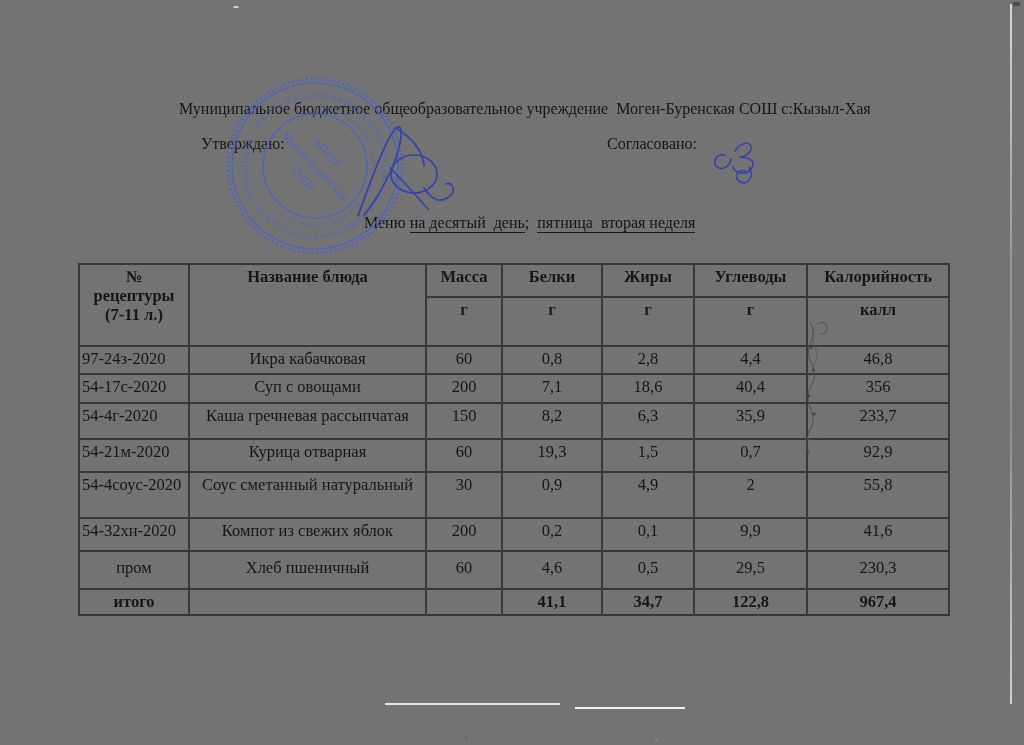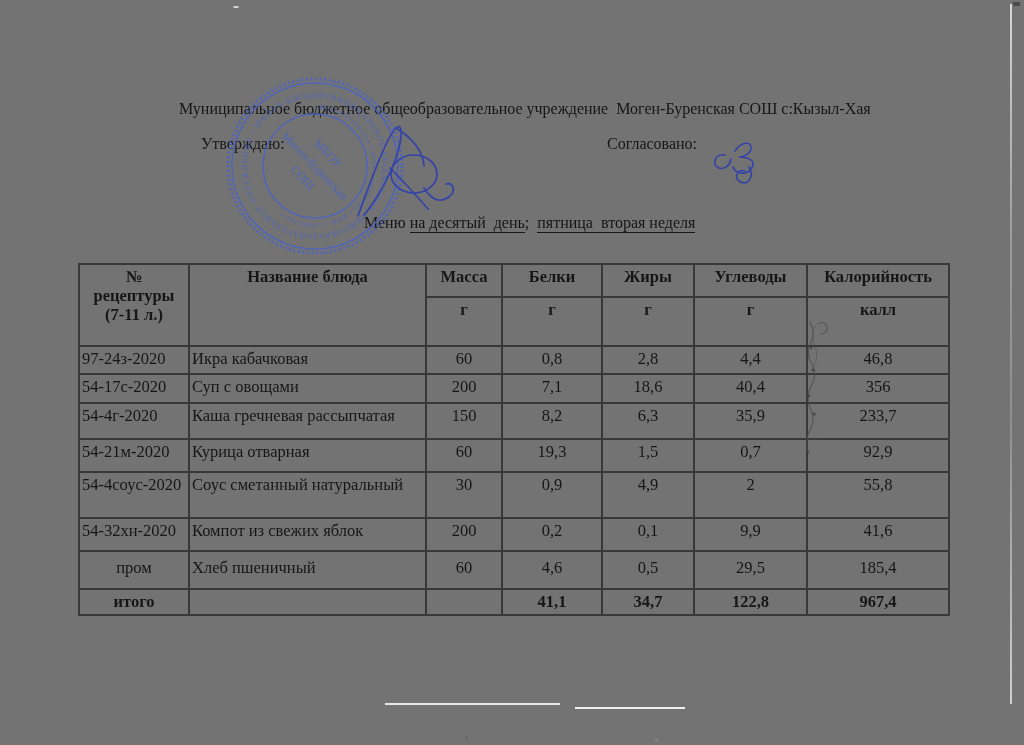--- a/index.html
+++ b/index.html
@@ -33,21 +33,21 @@
     font-size:16.5px;line-height:1.15;
     padding:3px 2px 2px 2px;
     overflow:hidden;vertical-align:top;
   }
   table.menu th{font-weight:bold;text-align:center;}
   .h-name-row th{height:26px;vertical-align:middle;padding-top:1px;}
   .h-unit-row th{height:42px;vertical-align:middle;}
   th.h-col1{vertical-align:top;padding-top:5px;line-height:1.35;}
   th.h-col2{vertical-align:top;padding-top:5px;}
   td.c-code{text-align:left;padding-left:5px;}
-  td.c-dish{text-align:left;padding-left:8px;}
+  td.c-dish{text-align:center;padding-left:8px;}
   td.c-num{text-align:center;}
   tr.r-ikra  td{height:21px;}
   tr.r-sup   td{height:22px;}
   tr.r-kasha td{height:29px;}
   tr.r-kur   td{height:26px;}
   tr.r-sous  td{height:39px;}
   tr.r-komp  td{height:26px;}
   tr.r-hleb  td{height:27px;padding-top:7px;}
   tr.r-hleb  td.c-code{text-align:center;}
   tr.r-total td{height:19px;font-weight:bold;}
@@ -201,21 +201,21 @@
         <td class="c-num">9,9</td>
         <td class="c-num">41,6</td>
       </tr>
       <tr class="r-hleb">
         <td class="c-code">пром</td>
         <td class="c-dish">Хлеб пшеничный</td>
         <td class="c-num">60</td>
         <td class="c-num">4,6</td>
         <td class="c-num">0,5</td>
         <td class="c-num">29,5</td>
-        <td class="c-num">185,4</td>
+        <td class="c-num">230,3</td>
       </tr>
       <tr class="r-total">
         <td class="c-code">итого</td>
         <td class="c-dish"></td>
         <td class="c-num"></td>
         <td class="c-num">41,1</td>
         <td class="c-num">34,7</td>
         <td class="c-num">122,8</td>
         <td class="c-num">967,4</td>
       </tr>

